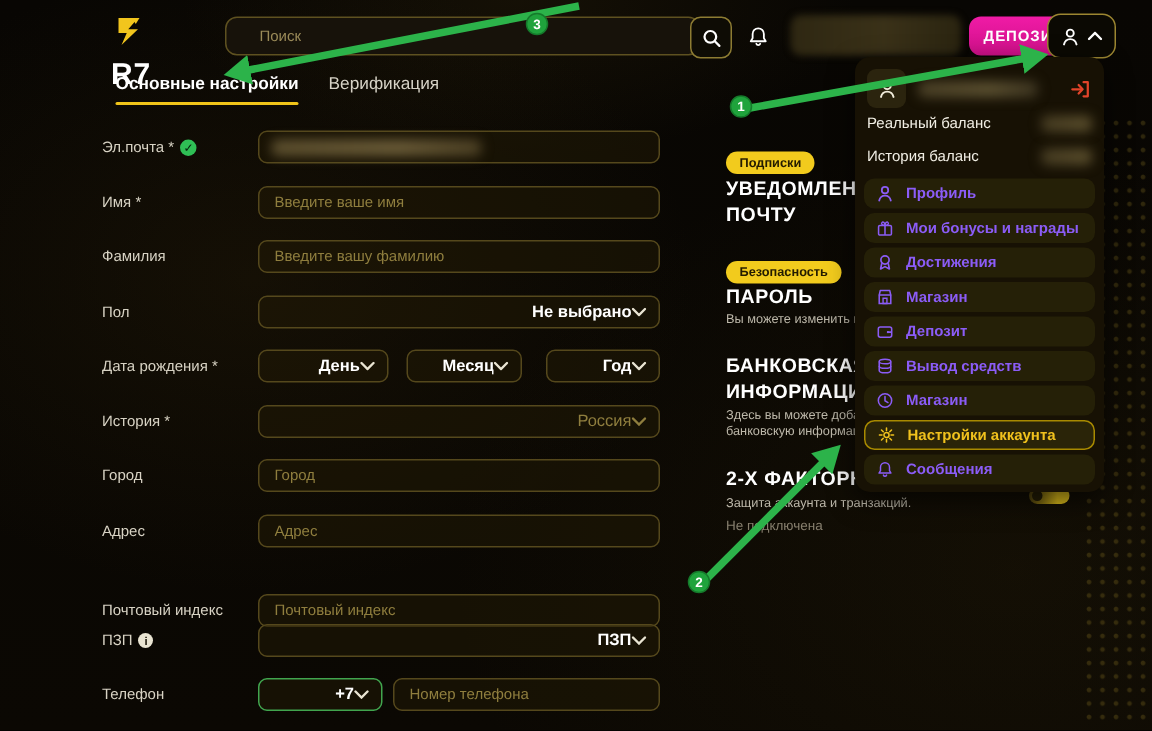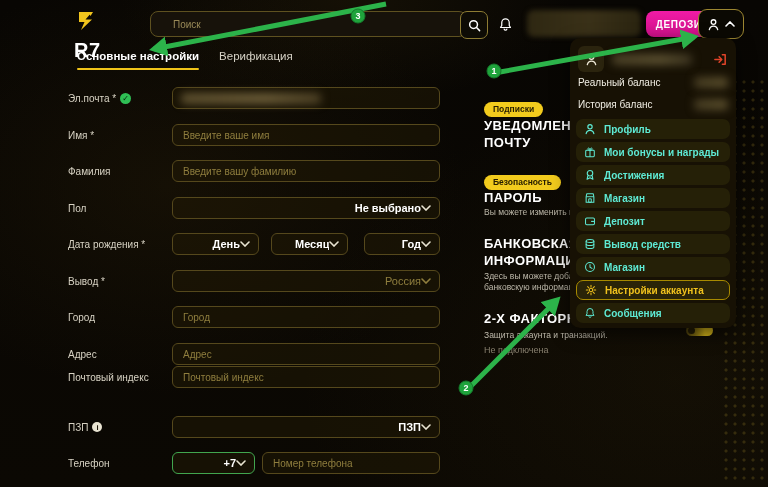--- a/index.html
+++ b/index.html
@@ -75,21 +75,21 @@
     background:#171104;border-radius:10px;box-shadow:0 6px 18px rgba(0,0,0,.6);}
   .menu-user{position:absolute;left:8px;top:6px;right:8px;height:30px;display:flex;align-items:center;}
   .ubox{width:26px;height:26px;border-radius:6px;background:#2b240e;display:flex;align-items:center;
     justify-content:center;color:#f1ecdb;flex-shrink:0;}
   .uname{width:80px;height:11px;margin-left:8px;background:linear-gradient(90deg,#4a4026,#5a4f30 60%,#3c3420);}
   .logout{margin-left:auto;color:#e2442a;display:flex;}
   .balrow{position:absolute;left:8px;right:8px;height:16px;display:flex;align-items:center;}
   .ballabel{font-size:10px;color:#f1eee4;}
   .balval{margin-left:auto;width:34px;height:11px;background:linear-gradient(90deg,#463c22,#5a4e2c);}
   .mi{position:absolute;left:6px;width:154px;height:20px;border-radius:7px;background:#252007;
-    display:flex;align-items:center;gap:8px;padding:0 8px;box-sizing:border-box;color:#5eead4;cursor:pointer;}
+    display:flex;align-items:center;gap:8px;padding:0 8px;box-sizing:border-box;color:#8b5cf6;cursor:pointer;}
   .mi .milabel{font-size:10px;font-weight:600;white-space:nowrap;}
   .mi svg{flex-shrink:0;}
   .mi.active{background:#2a2408;border:1px solid #a88a00;color:#f0c11d;}
   .mibadge{width:22px;height:9px;background:#5a4e2c;margin-left:2px;}
   
   .overlay{position:absolute;left:0;top:0;width:768px;height:487px;z-index:4;pointer-events:none;}
   .annnum{font-size:9px;font-weight:bold;fill:#fff;}
 </style>
 </head>
 <body>
@@ -209,21 +209,21 @@
       <span class="chev">
           <svg width="10" height="6" viewBox="0 0 10 6">
             <path d="M1 1l4 4 4-4" stroke="currentColor" stroke-width="1.6" fill="none" stroke-linecap="round"></path>
           </svg>
         </span>
     </div>
   </div>
 
   <div class="frow" style="top:270px">
     <div class="flabel">
-        <span>Вывод *</span>
+        <span>История *</span>
       </div>
     <div class="ctrl full">
       <span class="selval muted">Россия</span>
       <span class="chev olive">
           <svg width="10" height="6" viewBox="0 0 10 6">
             <path d="M1 1l4 4 4-4" stroke="currentColor" stroke-width="1.6" fill="none" stroke-linecap="round"></path>
           </svg>
         </span>
     </div>
   </div>
@@ -239,21 +239,21 @@
 
   <div class="frow" style="top:343px">
     <div class="flabel">
         <span>Адрес</span>
       </div>
     <div class="ctrl full">
         <input placeholder="Адрес" style="">
       </div>
   </div>
 
-  <div class="frow" style="top:366px">
+  <div class="frow" style="top:396px">
     <div class="flabel">
         <span>Почтовый индекс</span>
       </div>
     <div class="ctrl full">
         <input placeholder="Почтовый индекс" style="">
       </div>
   </div>
 
   <div class="frow" style="top:416px">
     <div class="flabel">

